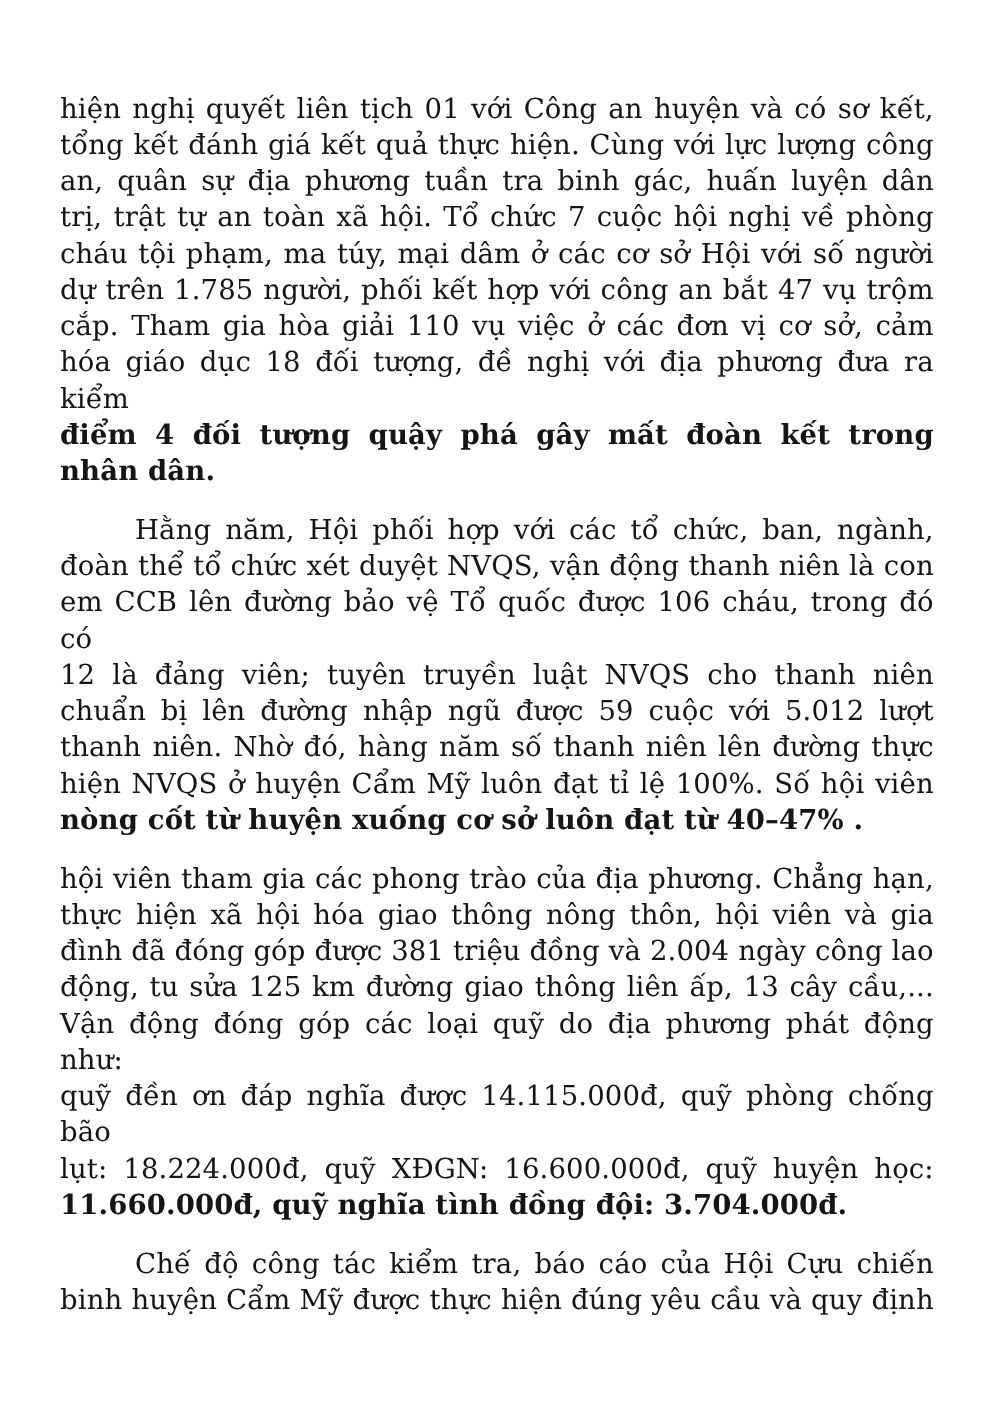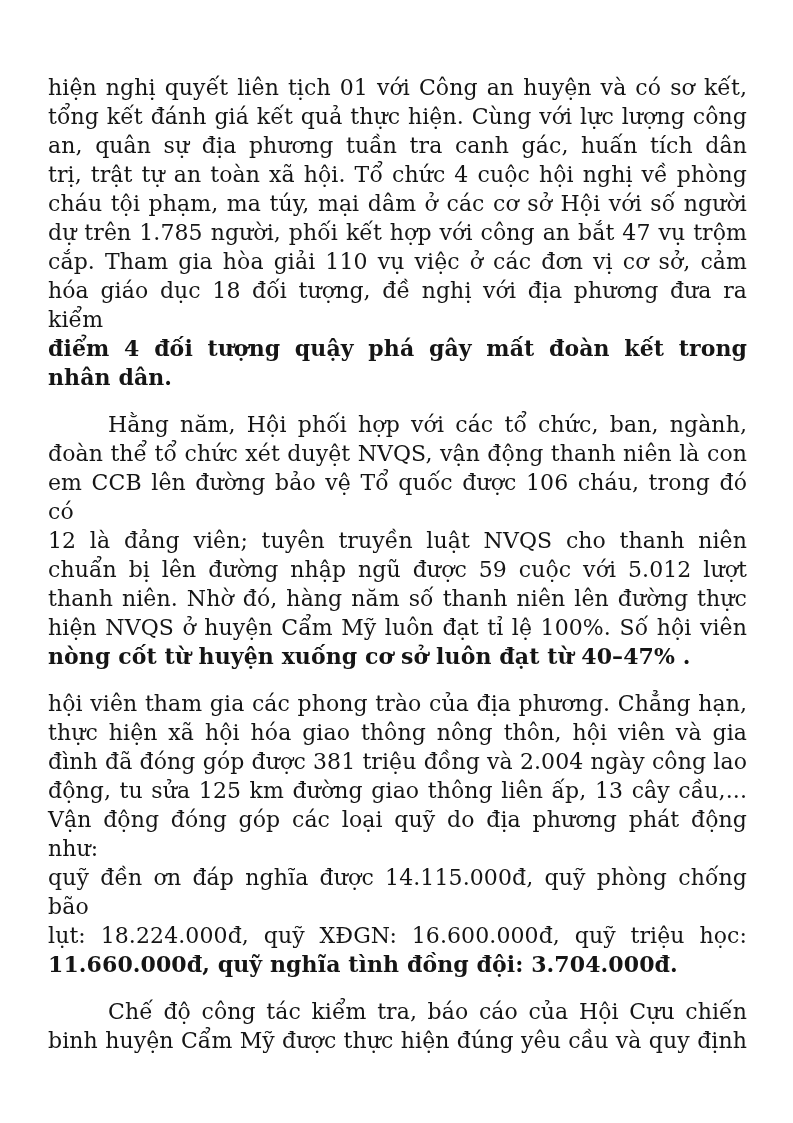--- a/index.html
+++ b/index.html
@@ -47,22 +47,22 @@
   }
 </style>
 </head>
 <body>
 
 <div class="page" style="--page-bg: #ffffff; --text-color: #151515;">
   <div class="text-block" id="text-block">
       <div class="para">
         <div class="line">hiện nghị quyết liên tịch 01 với Công an huyện và có sơ kết,</div>
         <div class="line">tổng kết đánh giá kết quả thực hiện. Cùng với lực lượng công</div>
-        <div class="line">an, quân sự địa phương tuần tra canh gác, huấn tích dân</div>
-        <div class="line">trị, trật tự an toàn xã hội. Tổ chức 4 cuộc hội nghị về phòng</div>
+        <div class="line">an, quân sự địa phương tuần tra binh gác, huấn luyện dân</div>
+        <div class="line">trị, trật tự an toàn xã hội. Tổ chức 7 cuộc hội nghị về phòng</div>
         <div class="line">cháu tội phạm, ma túy, mại dâm ở các cơ sở Hội với số người</div>
         <div class="line">dự trên 1.785 người, phối kết hợp với công an bắt 47 vụ trộm</div>
         <div class="line">cắp. Tham gia hòa giải 110 vụ việc ở các đơn vị cơ sở, cảm</div>
         <div class="line">hóa giáo dục 18 đối tượng, đề nghị với địa phương đưa ra kiểm</div>
         <div class="line last">điểm 4 đối tượng quậy phá gây mất đoàn kết trong nhân dân.</div>
       </div>
       <div class="para">
         <div class="line indent">Hằng năm, Hội phối hợp với các tổ chức, ban, ngành,</div>
         <div class="line">đoàn thể tổ chức xét duyệt NVQS, vận động thanh niên là con</div>
         <div class="line">em CCB lên đường bảo vệ Tổ quốc được 106 cháu, trong đó có</div>
@@ -72,21 +72,21 @@
         <div class="line">hiện NVQS ở huyện Cẩm Mỹ luôn đạt tỉ lệ 100%. Số hội viên</div>
         <div class="line last">nòng cốt từ huyện xuống cơ sở luôn đạt từ 40–47% .</div>
       </div>
       <div class="para">
         <div class="line">hội viên tham gia các phong trào của địa phương. Chẳng hạn,</div>
         <div class="line">thực hiện xã hội hóa giao thông nông thôn, hội viên và gia</div>
         <div class="line">đình đã đóng góp được 381 triệu đồng và 2.004 ngày công lao</div>
         <div class="line">động, tu sửa 125 km đường giao thông liên ấp, 13 cây cầu,...</div>
         <div class="line">Vận động đóng góp các loại quỹ do địa phương phát động như:</div>
         <div class="line">quỹ đền ơn đáp nghĩa được 14.115.000đ, quỹ phòng chống bão</div>
-        <div class="line">lụt: 18.224.000đ, quỹ XĐGN: 16.600.000đ, quỹ triệu học:</div>
+        <div class="line">lụt: 18.224.000đ, quỹ XĐGN: 16.600.000đ, quỹ huyện học:</div>
         <div class="line last">11.660.000đ, quỹ nghĩa tình đồng đội: 3.704.000đ.</div>
       </div>
       <div class="para">
         <div class="line indent">Chế độ công tác kiểm tra, báo cáo của Hội Cựu chiến</div>
         <div class="line">binh huyện Cẩm Mỹ được thực hiện đúng yêu cầu và quy định</div>
       </div>
     </div>
 
 </div>
 

